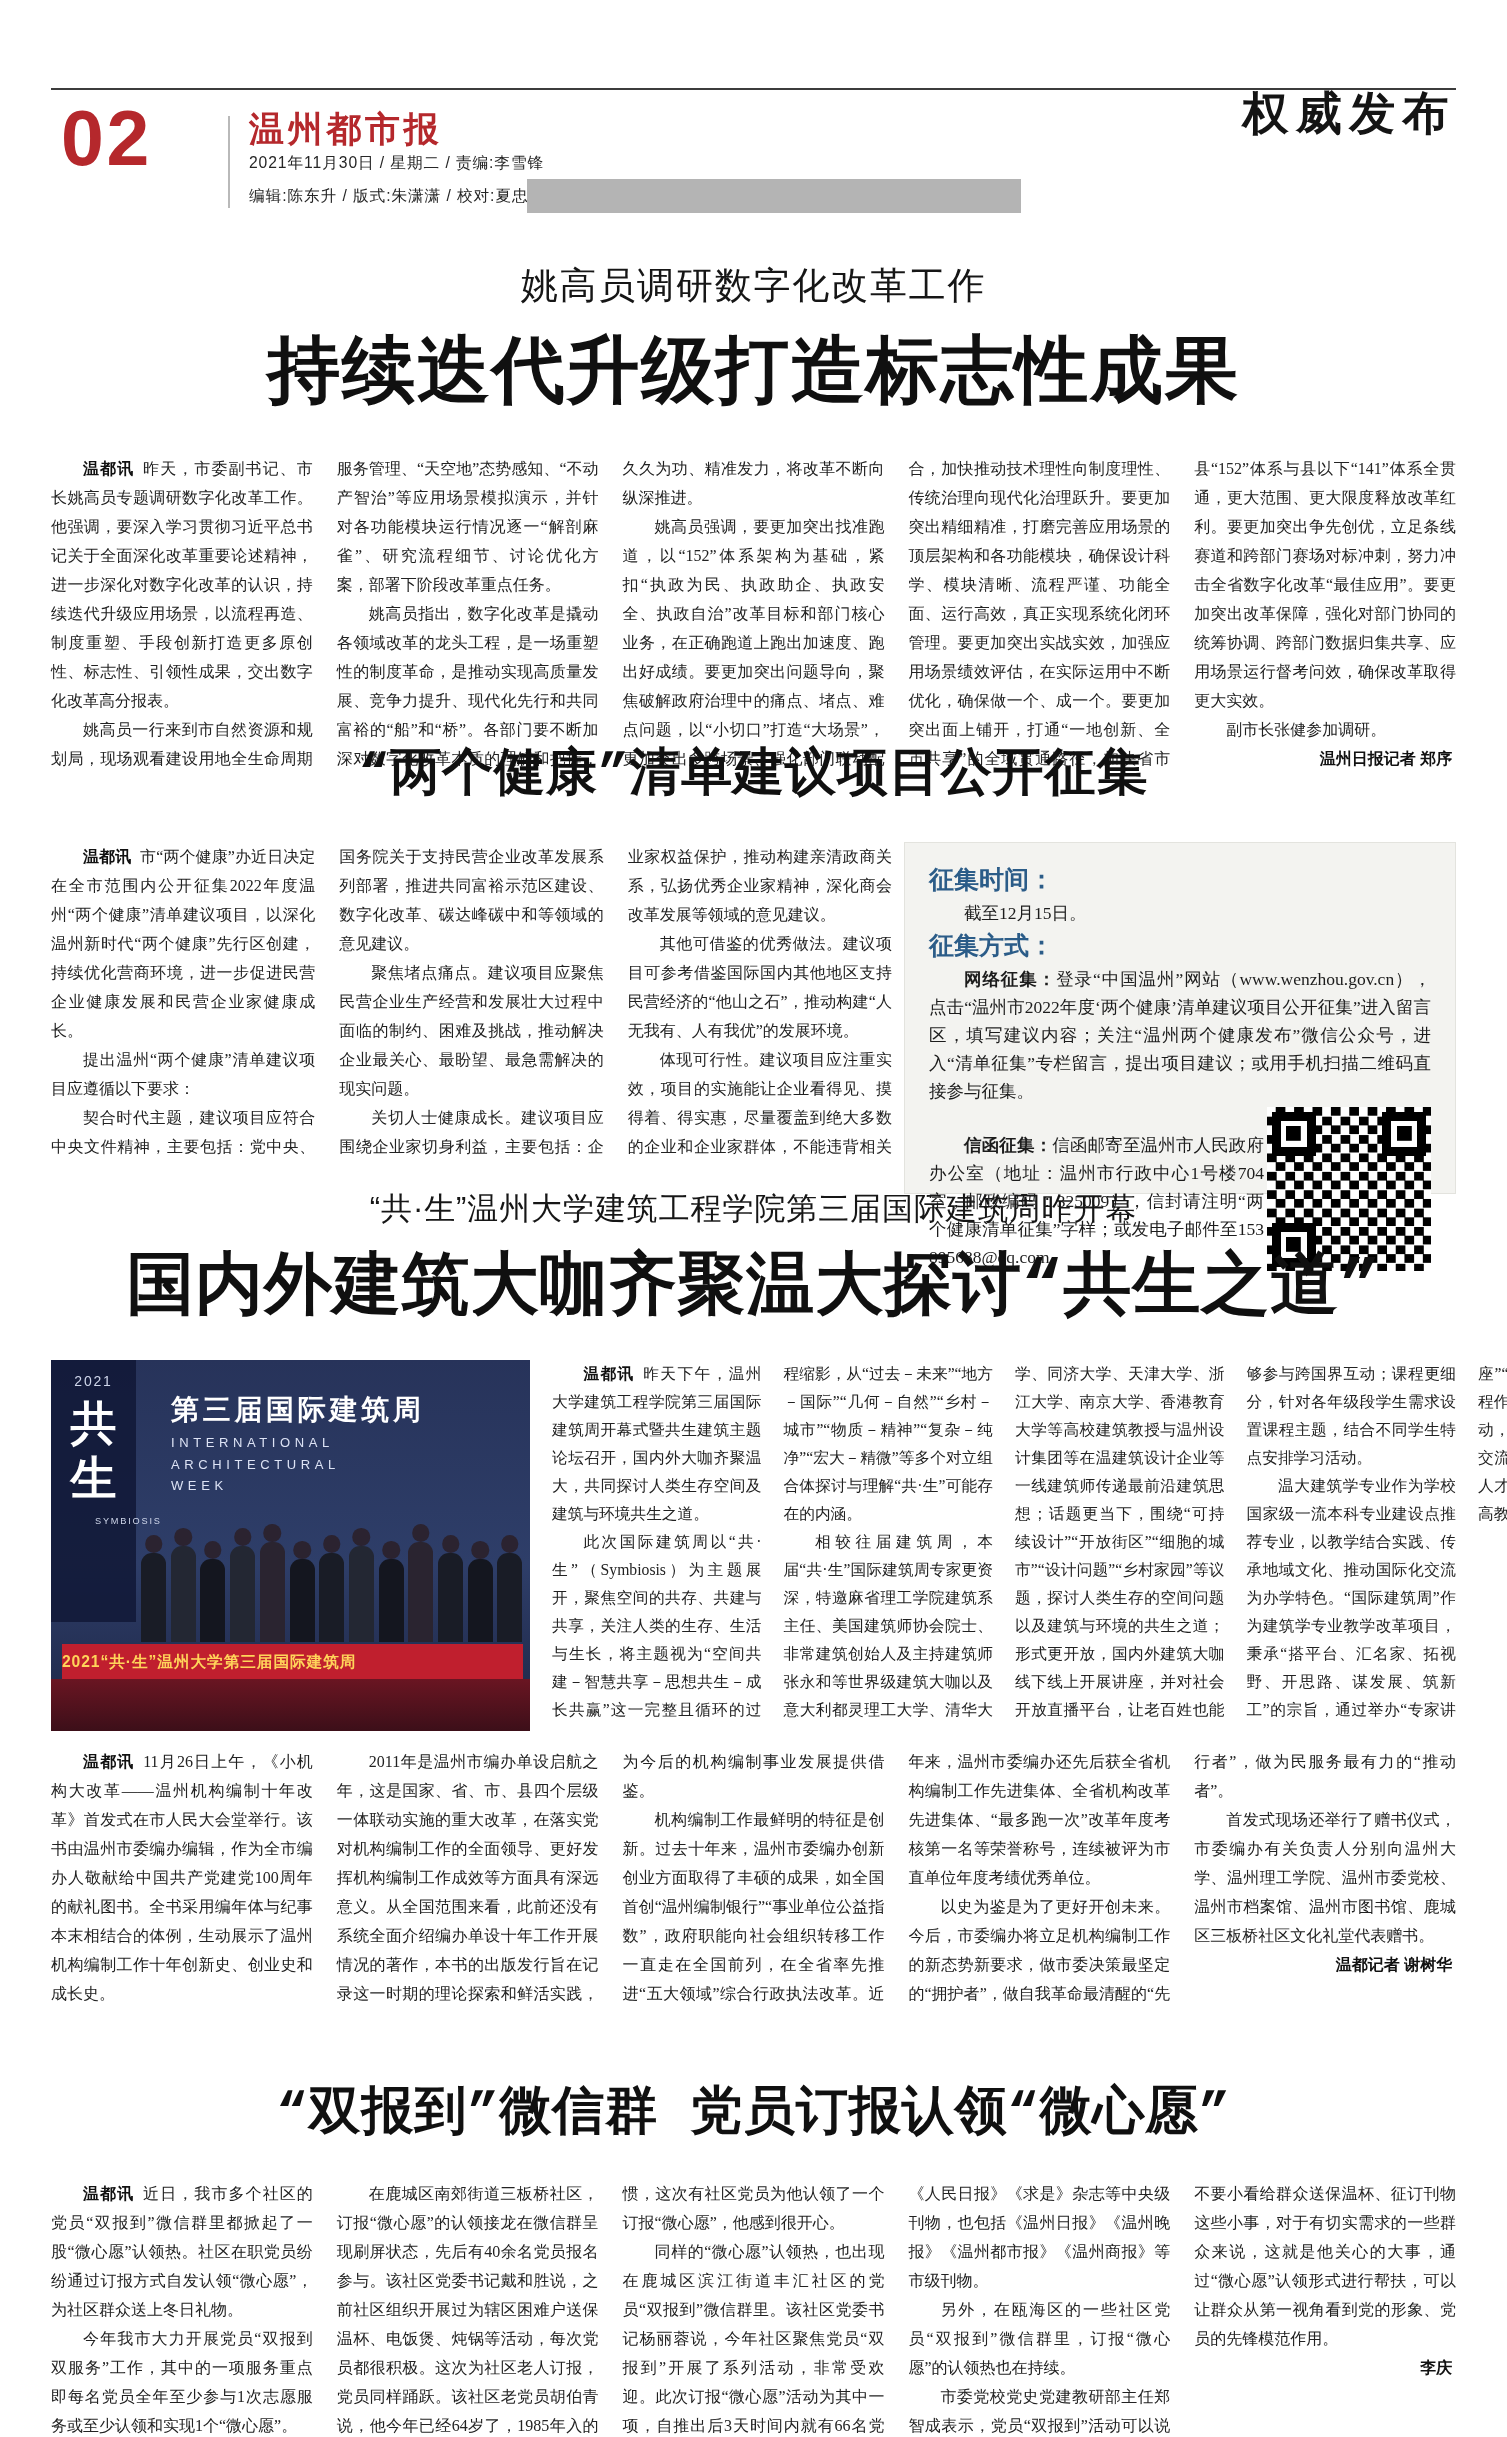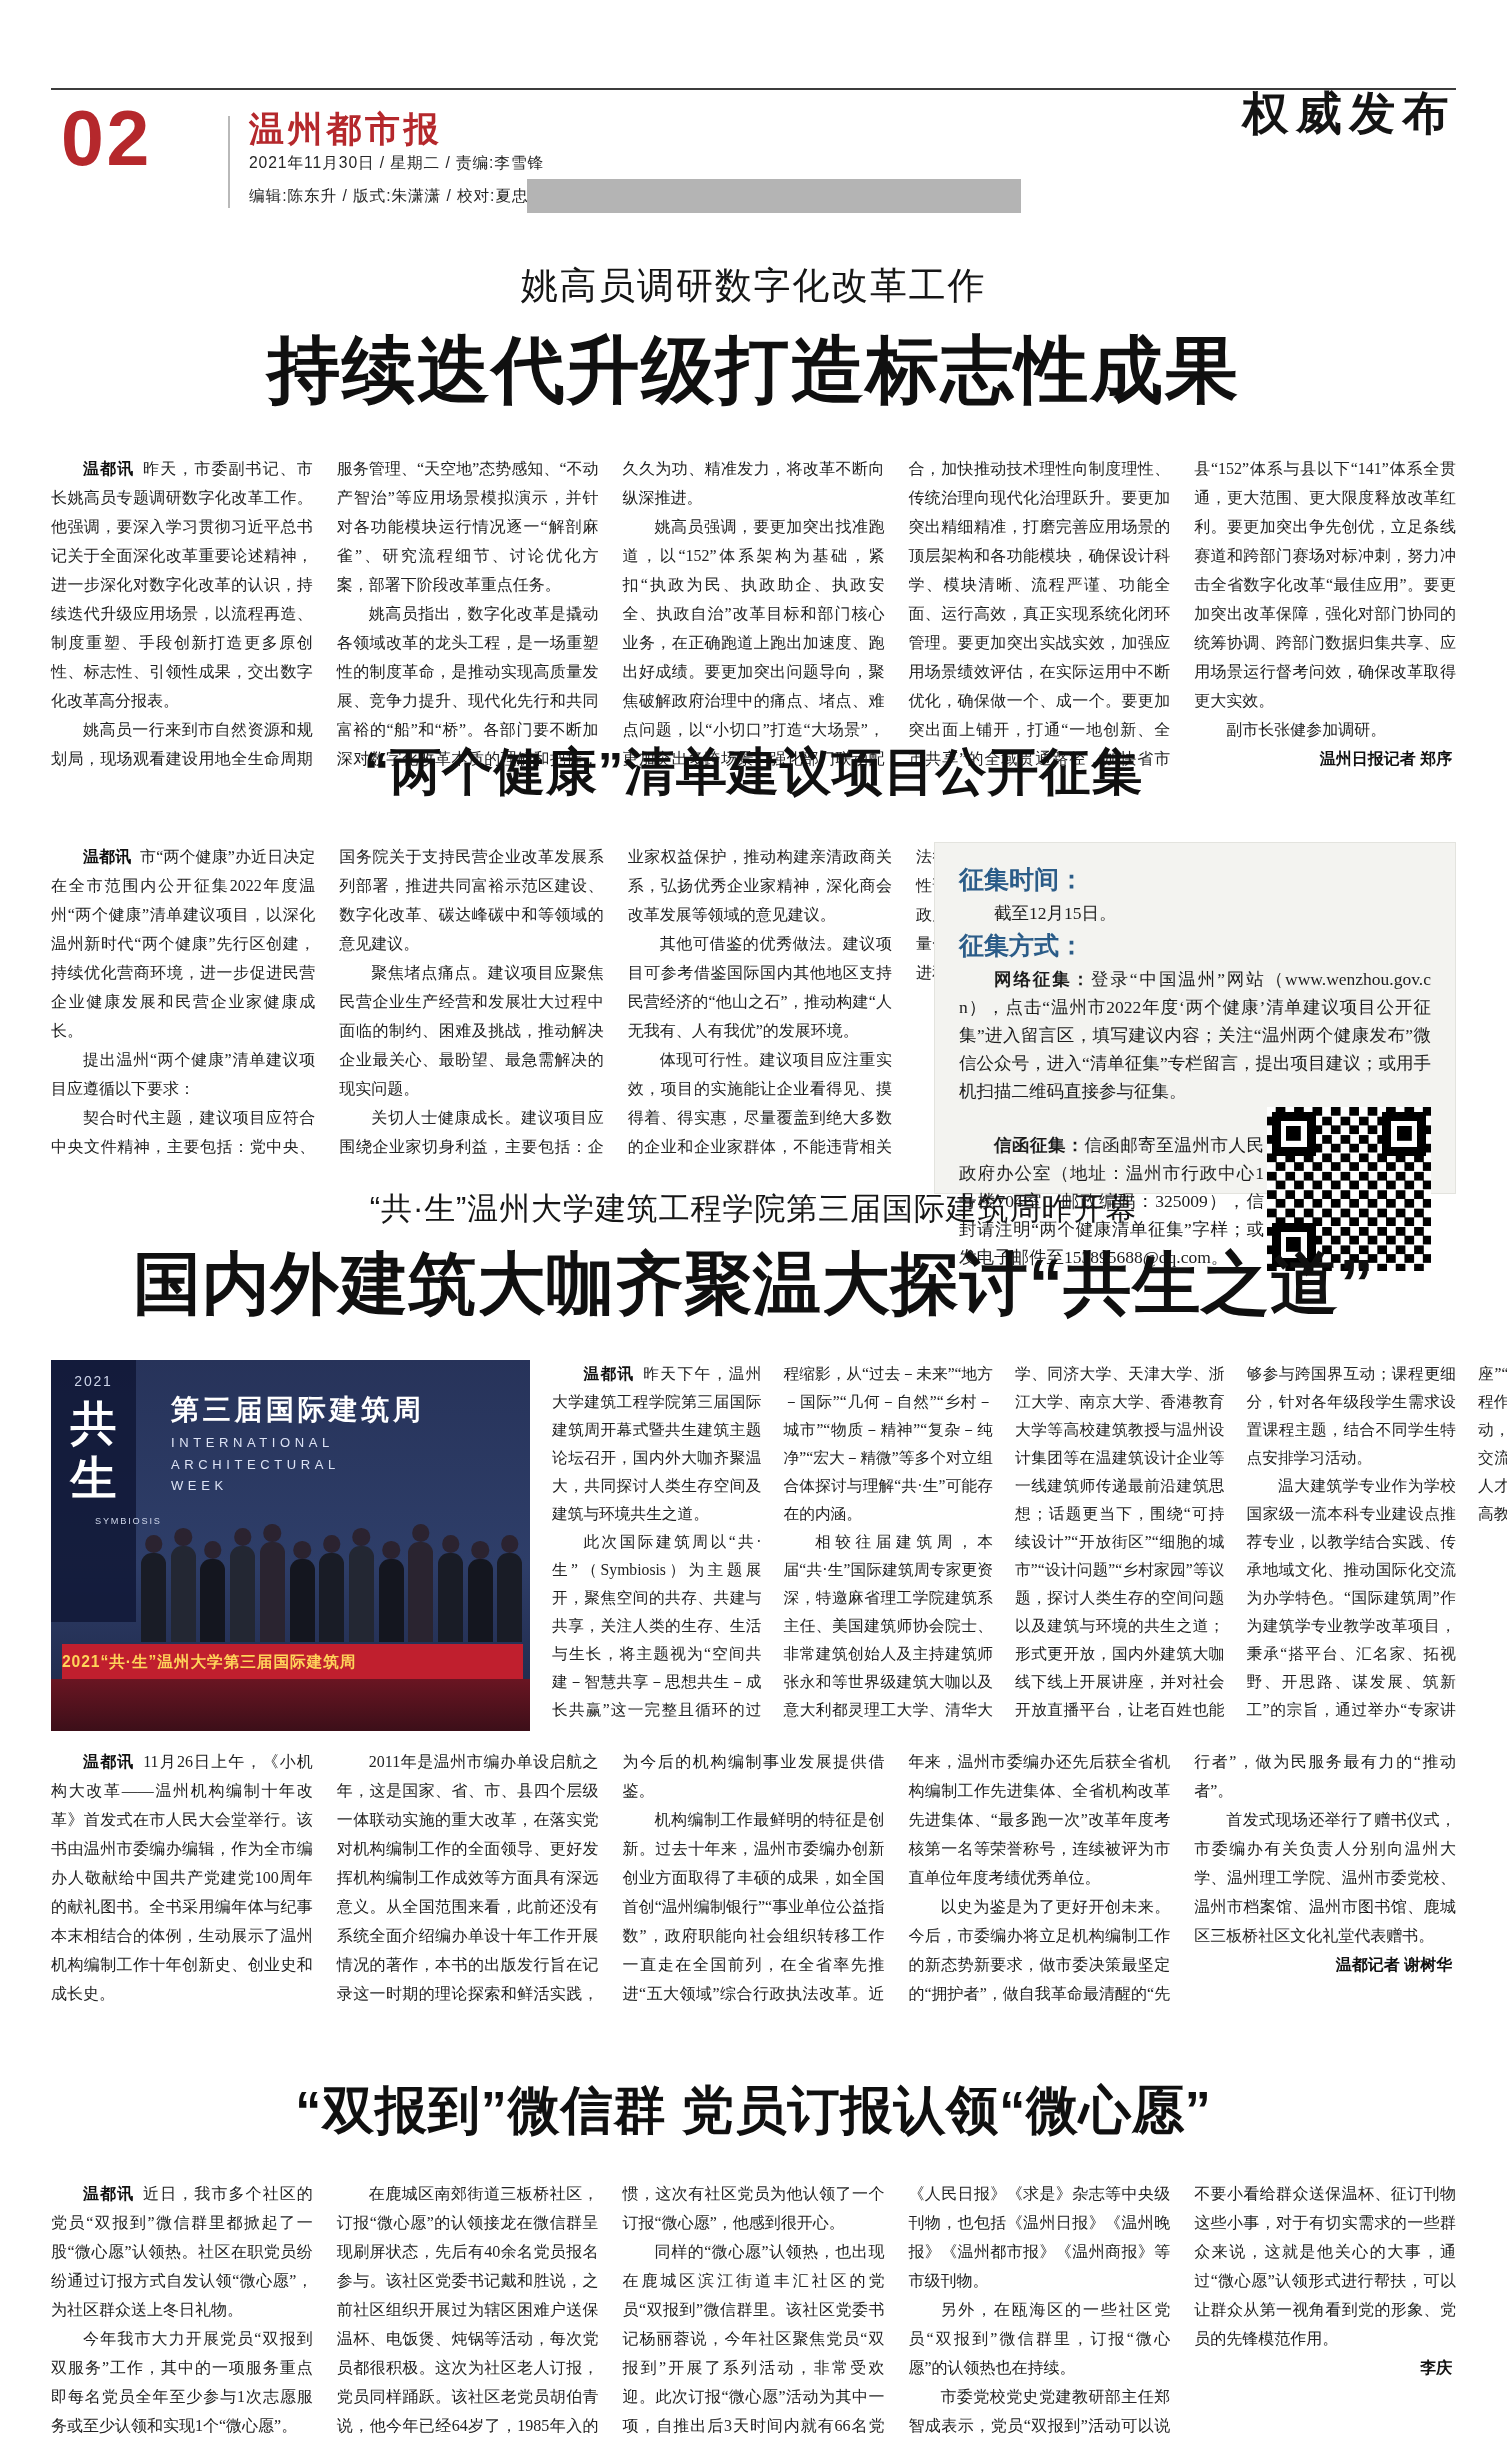--- a/index.html
+++ b/index.html
@@ -26,37 +26,37 @@
   .mast-meta.l2 { top:188px; }
   .gray-bar { position:absolute; left:527px; top:179px; width:494px; height:34px; background:#b4b4b4; }
   .section-label {
     position:absolute; right:51px; top:90px;
     font:bold 46px/1 "Liberation Sans","DejaVu Sans",sans-serif;
     color:#141414; letter-spacing:7.4px;
   }
   
   .article { position:absolute; left:51px; right:51px; }
   .kicker  { text-align:center; font-family:"Liberation Sans","DejaVu Sans",sans-serif; color:#161616; }
-  .headline{ text-align:center; font-family:Liberation Sans, sans-serif; font-weight:bold; color:#101010; margin:0; }
+  .headline{ text-align:center; font-family:Liberation Mono, monospace; font-weight:bold; color:#101010; margin:0; }
   .body { column-fill:auto; }
   .para { margin:0; text-indent:2em; font-size:16px; line-height:29px; text-align:justify; color:#222; }
   .lead-tag { font-family:"Liberation Sans","DejaVu Sans",sans-serif; font-weight:bold; margin-right:.55em; color:#111; }
   .byline { margin:0; text-indent:0; text-align:right; font:bold 16px/29px "Liberation Sans","DejaVu Sans",sans-serif; color:#111; padding-right:3.7px; }
   
   .a1 { top:261px; }
   .a1 .kicker { font-size:37px; letter-spacing:1.8px; }
   .a1 .headline { font-size:73px; letter-spacing:1.8px; margin-top:11px; }
   .a1 .body { margin-top:33px; column-count:5; column-gap:24px; height:325px; }
   
   .a2 { top:738px; }
   .a2 .headline { font-size:51px; letter-spacing:0.9px; }
   .row2 { display:flex; margin-top:35px; }
   .body2 { width:841px; column-count:3; column-gap:24px; height:347px; column-fill:auto; }
   .callout {
-    flex:1; margin-left:42px; box-sizing:border-box; height:352px;
+    flex:1; margin-left:12px; box-sizing:border-box; height:352px;
     background:#f3f3f0; border:0.9px solid #e3e3de; padding:18.4px 24px 14.8px;
   }
   .box-h { margin:1.8px 0 3.7px; font:bold 25px/1.3 "Liberation Sans","DejaVu Sans",sans-serif; color:#2b5c88; }
   .box-p { margin:0; font-size:17.5px; line-height:28px; text-align:justify; word-break:break-all; color:#1c1c1c; }
   .box-p.ind { text-indent:2em; }
   .box-label { font-weight:bold; }
   .box-bottom { display:grid; grid-template-columns:1fr 164px; column-gap:3px; align-items:end; margin-top:1.8px; }
   .qr { position:relative; width:164px; height:164px; background-color:#fff;
         background-image:conic-gradient(#000 25%, #fff 0 50%, #000 0 75%, #fff 0);
         background-size:18.4px 18.4px; }

